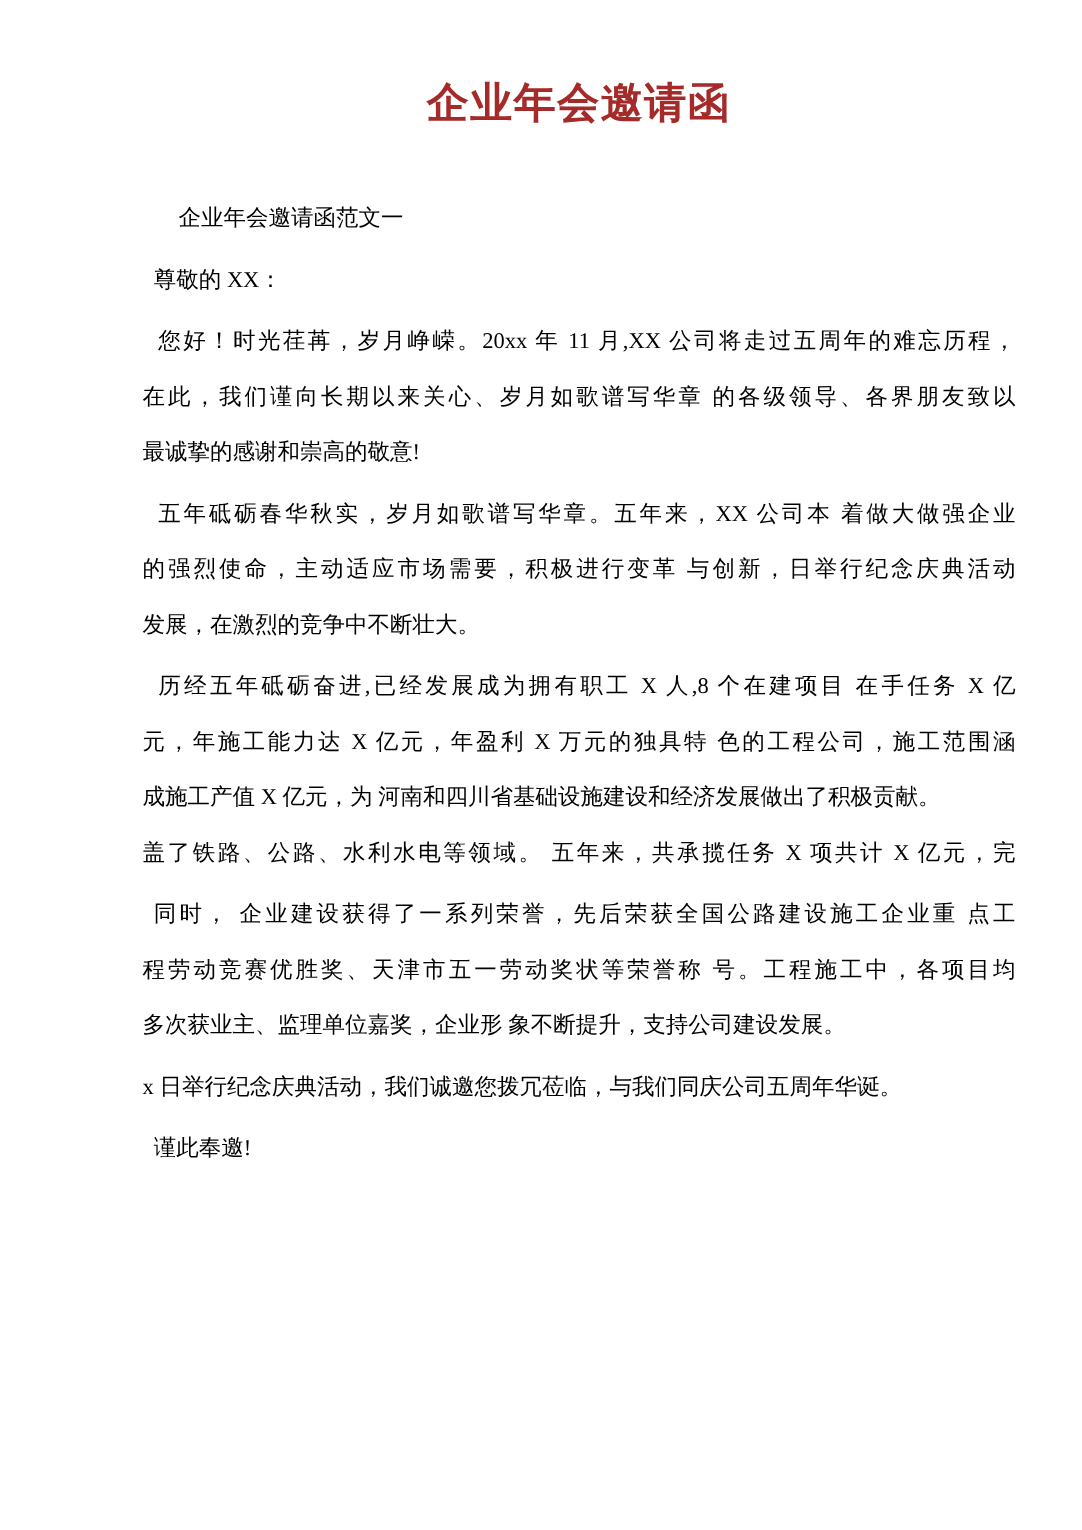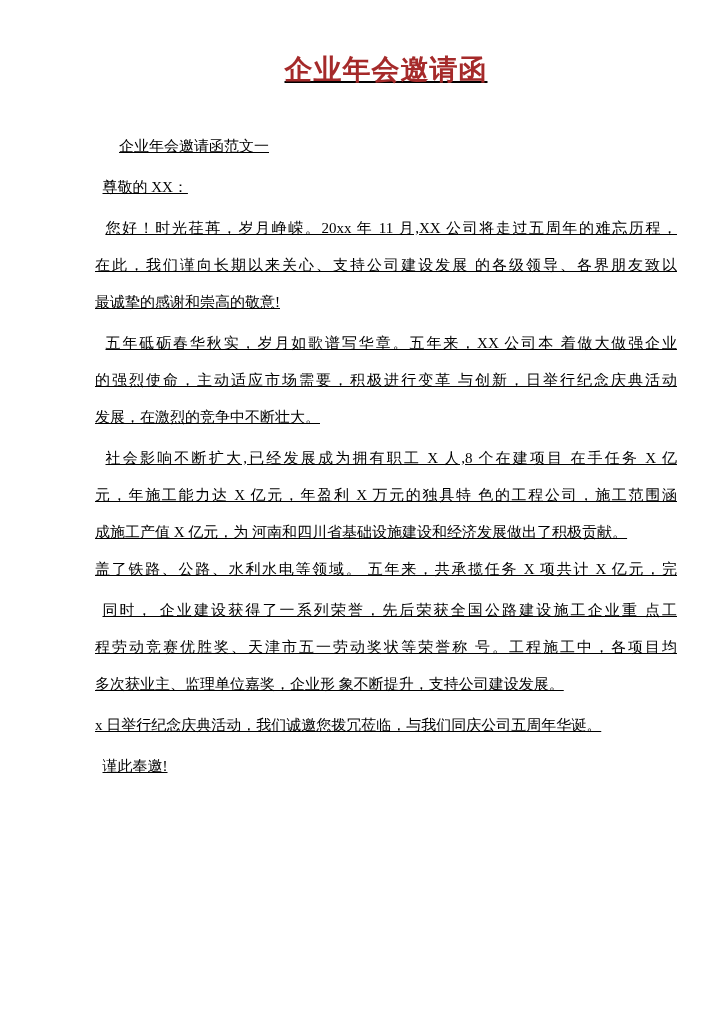--- a/index.html
+++ b/index.html
@@ -13,21 +13,20 @@
     overflow: hidden;
     font-family: "Liberation Serif", "DejaVu Serif", serif;
     color: #000000;
   }
   .page {
     box-sizing: border-box;
     width: 721px;
     height: 1020px;
     padding: 50px 44px 0 95px;
     background: #ffffff;
-    text-decoration: underline;
   }
   .doc-title {
     margin: 0 0 38px 0;
     text-align: center;
     font-size: 28px;
     font-weight: bold;
     line-height: 40px;
     letter-spacing: 1px;
   }
   .doc-body {
@@ -54,30 +53,30 @@
   <h1 class="doc-title" style="color: rgb(165, 42, 42);">企业年会邀请函</h1>
   <div class="doc-body">
       <p class="para">
         <span class="line last" style="padding-left: 1.6em;">企业年会邀请函范文一</span>
       </p>
       <p class="para">
         <span class="line last" style="padding-left: 0.5em;">尊敬的 XX：</span>
       </p>
       <p class="para">
         <span class="line" style="padding-left: 0.7em;">您好！时光荏苒，岁月峥嵘。20xx 年 11 月,XX 公司将走过五周年的难忘历程，</span>
-        <span class="line">在此，我们谨向长期以来关心、支持公司建设发展 的各级领导、各界朋友致以</span>
+        <span class="line">在此，我们谨向长期以来关心、岁月如歌谱写华章 的各级领导、各界朋友致以</span>
         <span class="line last">最诚挚的感谢和崇高的敬意!</span>
       </p>
       <p class="para">
         <span class="line" style="padding-left: 0.7em;">五年砥砺春华秋实，岁月如歌谱写华章。五年来，XX 公司本 着做大做强企业</span>
         <span class="line">的强烈使命，主动适应市场需要，积极进行变革 与创新，日举行纪念庆典活动</span>
         <span class="line last">发展，在激烈的竞争中不断壮大。</span>
       </p>
       <p class="para">
-        <span class="line" style="padding-left: 0.7em;">社会影响不断扩大,已经发展成为拥有职工 X 人,8 个在建项目 在手任务 X 亿</span>
+        <span class="line" style="padding-left: 0.7em;">历经五年砥砺奋进,已经发展成为拥有职工 X 人,8 个在建项目 在手任务 X 亿</span>
         <span class="line">元，年施工能力达 X 亿元，年盈利 X 万元的独具特 色的工程公司，施工范围涵</span>
         <span class="line last">成施工产值 X 亿元，为 河南和四川省基础设施建设和经济发展做出了积极贡献。</span>
         <span class="line">盖了铁路、公路、水利水电等领域。 五年来，共承揽任务 X 项共计 X 亿元，完</span>
       </p>
       <p class="para">
         <span class="line" style="padding-left: 0.5em;">同时， 企业建设获得了一系列荣誉，先后荣获全国公路建设施工企业重 点工</span>
         <span class="line">程劳动竞赛优胜奖、天津市五一劳动奖状等荣誉称 号。工程施工中，各项目均</span>
         <span class="line last">多次获业主、监理单位嘉奖，企业形 象不断提升，支持公司建设发展。</span>
       </p>
       <p class="para">

